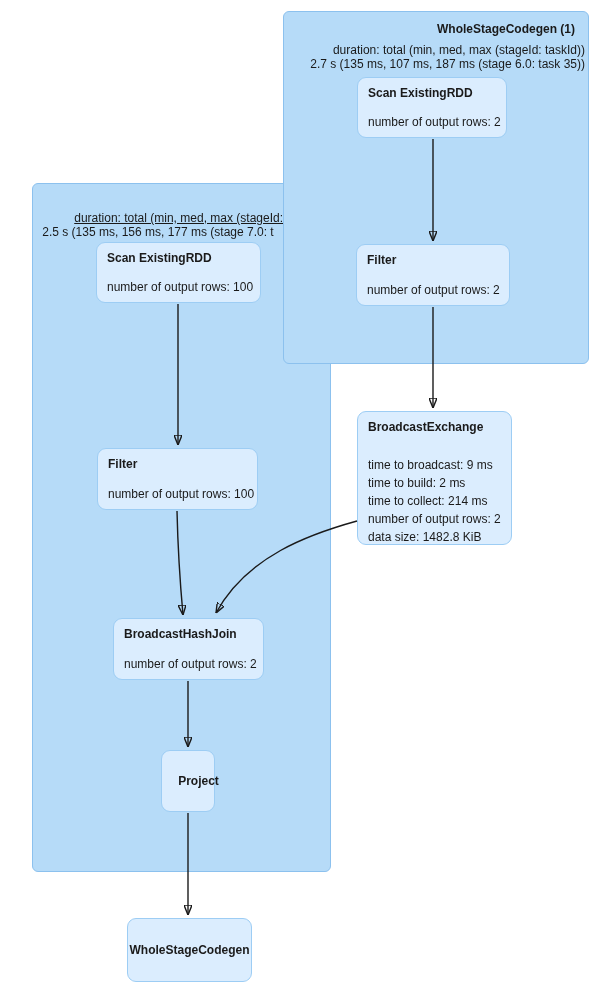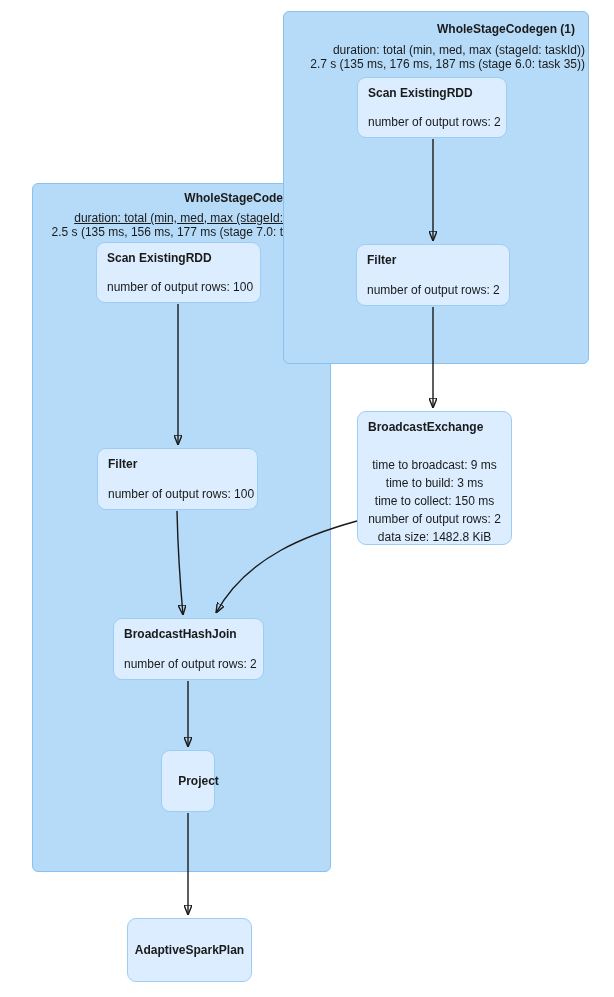--- a/index.html
+++ b/index.html
@@ -21,77 +21,76 @@
   .cluster-left{left:32px; top:183px; width:299px; height:689px; z-index:1;}
   .cluster-right{left:283px; top:11px; width:306px; height:353px; z-index:2;}
   .c-title{font-weight:bold; white-space:nowrap;}
   .c-dur{white-space:nowrap;}
   .cluster-right .c-title{position:absolute; top:10px; right:13px;}
   .cluster-right .c-dur1{position:absolute; top:31px; right:3px;}
   .cluster-right .c-dur2{position:absolute; top:45px; right:3px;}
   .clip{position:absolute; left:0; width:250px; text-align:right; overflow:hidden;}
   .cluster-left .c-title{top:7px;}
   .cluster-left .c-dur1{top:27px;text-decoration:underline;}
-  .cluster-left .c-dur2{top:41px;}
+  .cluster-left .c-dur2{top:41px;text-align:center;}
   .node{
     position:absolute; background:var(--node-fill);
     border:1px solid var(--node-border); border-radius:9px;
     box-sizing:border-box; padding:8px 10px; z-index:3;
     display:flex; flex-direction:column; justify-content:space-between;
   }
   .node-title{font-weight:bold; white-space:nowrap;}
   .node-metric{white-space:nowrap;}
   .node-center{justify-content:center; align-items:center; text-align:center;}
-  .be-metrics{display:flex; flex-direction:column;text-align:center;}
+  .be-metrics{display:flex; flex-direction:column;}
   .be-metrics .node-metric{line-height:18px;}
   #scan1{left:357px; top:77px;  width:150px; height:61px;}
   #filter1{left:356px; top:244px; width:154px; height:62px;}
   #be{left:357px; top:411px; width:155px; height:134px; justify-content:flex-start;}
   #be .node-title{margin-bottom:22px;}
   #scan2{left:96px;  top:242px; width:165px; height:61px;}
   #filter2{left:97px;  top:448px; width:161px; height:62px;}
   #bhj{left:113px; top:618px; width:151px; height:62px;}
   #project{left:161px; top:750px; width:54px;  height:62px;padding-left:31px;}
   #adaptive{left:127px; top:918px; width:125px; height:64px;}
   .edges{position:absolute; left:0; top:0; z-index:4; pointer-events:none;}
   .edges path{stroke:var(--ink); stroke-width:1.4; fill:none;}
 </style>
 </head>
 <body>
 
 <div class="canvas">
 
   <div class="cluster cluster-left">
-    <div class="c-title clip">WholeStageCode</div>
     <div class="c-dur c-dur1 clip">duration: total (min, med, max (stageId:</div>
     <div class="c-dur c-dur2 clip">2.5 s (135 ms, 156 ms, 177 ms (stage 7.0: t</div>
   </div>
 
   <div class="cluster cluster-right">
     <div class="c-title">WholeStageCodegen (1)</div>
     <div class="c-dur c-dur1">duration: total (min, med, max (stageId: taskId))</div>
-    <div class="c-dur c-dur2">2.7 s (135 ms, 176 ms, 187 ms (stage 6.0: task 35))</div>
+    <div class="c-dur c-dur2">2.7 s (135 ms, 107 ms, 187 ms (stage 6.0: task 35))</div>
   </div>
 
   <div class="node" id="scan1">
     <div class="node-title">Scan ExistingRDD</div>
     <div class="node-metric">number of output rows: 2</div>
   </div>
 
   <div class="node" id="filter1">
     <div class="node-title">Filter</div>
     <div class="node-metric">number of output rows: 2</div>
   </div>
 
   <div class="node" id="be">
     <div class="node-title">BroadcastExchange</div>
     <div class="be-metrics">
       <div class="node-metric">time to broadcast: 9 ms</div>
-      <div class="node-metric">time to build: 3 ms</div>
-      <div class="node-metric">time to collect: 150 ms</div>
+      <div class="node-metric">time to build: 2 ms</div>
+      <div class="node-metric">time to collect: 214 ms</div>
       <div class="node-metric">number of output rows: 2</div>
       <div class="node-metric">data size: 1482.8 KiB</div>
     </div>
   </div>
 
   <div class="node" id="scan2">
     <div class="node-title">Scan ExistingRDD</div>
     <div class="node-metric">number of output rows: 100</div>
   </div>
 
@@ -103,21 +102,21 @@
   <div class="node" id="bhj">
     <div class="node-title">BroadcastHashJoin</div>
     <div class="node-metric">number of output rows: 2</div>
   </div>
 
   <div class="node node-center" id="project">
     <div class="node-title">Project</div>
   </div>
 
   <div class="node node-center" id="adaptive">
-    <div class="node-title">AdaptiveSparkPlan</div>
+    <div class="node-title">WholeStageCodegen</div>
   </div>
 
   <svg class="edges" width="614" height="997" viewBox="0 0 614 997">
     <defs>
       <marker id="arrow" markerWidth="10" markerHeight="8" refX="10" refY="4" orient="auto" markerUnits="userSpaceOnUse">
         <path d="M0,0 L10,4 L0,8 Z" fill="#1a1a1a" stroke="none"></path>
       </marker>
     </defs>
     <path d="M433,139 L433,241" marker-end="url(#arrow)"></path>
     <path d="M433,307 L433,408" marker-end="url(#arrow)"></path>

